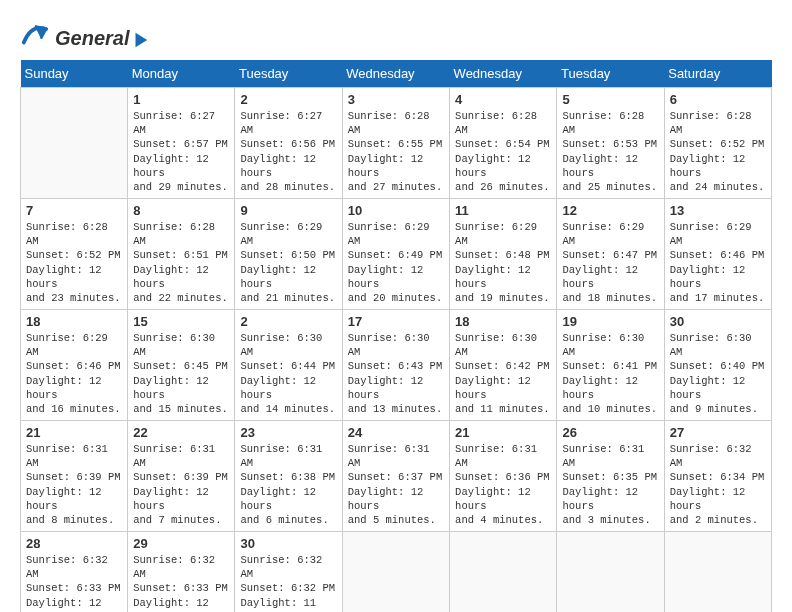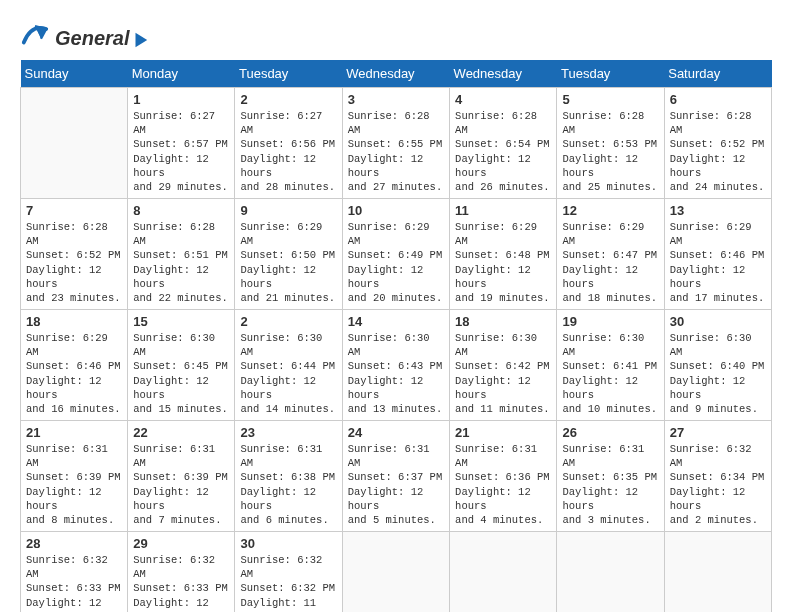--- a/index.html
+++ b/index.html
@@ -226,21 +226,21 @@
 and 15 minutes.</div>
         </td>
         <td>
           <span class="day-number">2</span>
           <div class="day-info" style="white-space: pre-line;">Sunrise: 6:30 AM
 Sunset: 6:44 PM
 Daylight: 12 hours
 and 14 minutes.</div>
         </td>
         <td>
-          <span class="day-number">14</span>
+          <span class="day-number">17</span>
           <div class="day-info" style="white-space: pre-line;">Sunrise: 6:30 AM
 Sunset: 6:43 PM
 Daylight: 12 hours
 and 13 minutes.</div>
         </td>
         <td>
           <span class="day-number">18</span>
           <div class="day-info" style="white-space: pre-line;">Sunrise: 6:30 AM
 Sunset: 6:42 PM
 Daylight: 12 hours

